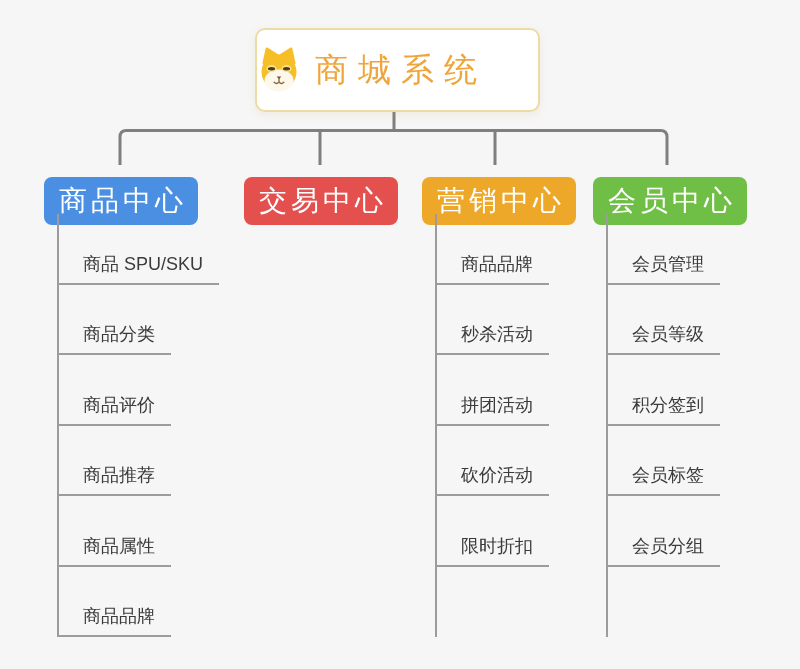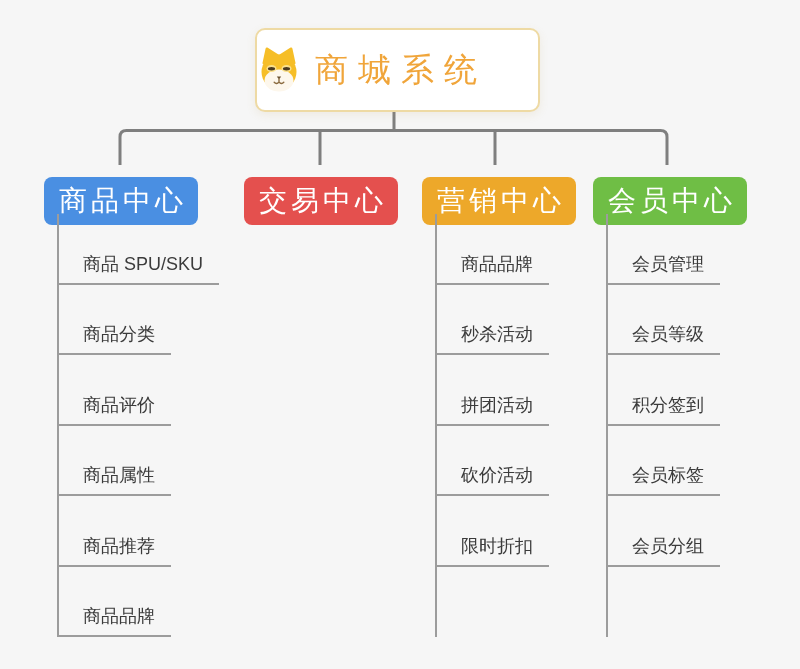--- a/index.html
+++ b/index.html
@@ -99,24 +99,24 @@
     <div class="leaf">
         <span class="leaf-label">商品 SPU/SKU</span>
       </div>
     <div class="leaf">
         <span class="leaf-label">商品分类</span>
       </div>
     <div class="leaf">
         <span class="leaf-label">商品评价</span>
       </div>
     <div class="leaf">
-        <span class="leaf-label">商品属性</span>
+        <span class="leaf-label">商品推荐</span>
       </div>
     <div class="leaf">
-        <span class="leaf-label">商品推荐</span>
+        <span class="leaf-label">商品属性</span>
       </div>
     <div class="leaf">
         <span class="leaf-label">商品品牌</span>
       </div>
   </div>
 
 
   <div class="column col-2">
     <div class="leaf">
         <span class="leaf-label">商品品牌</span>

